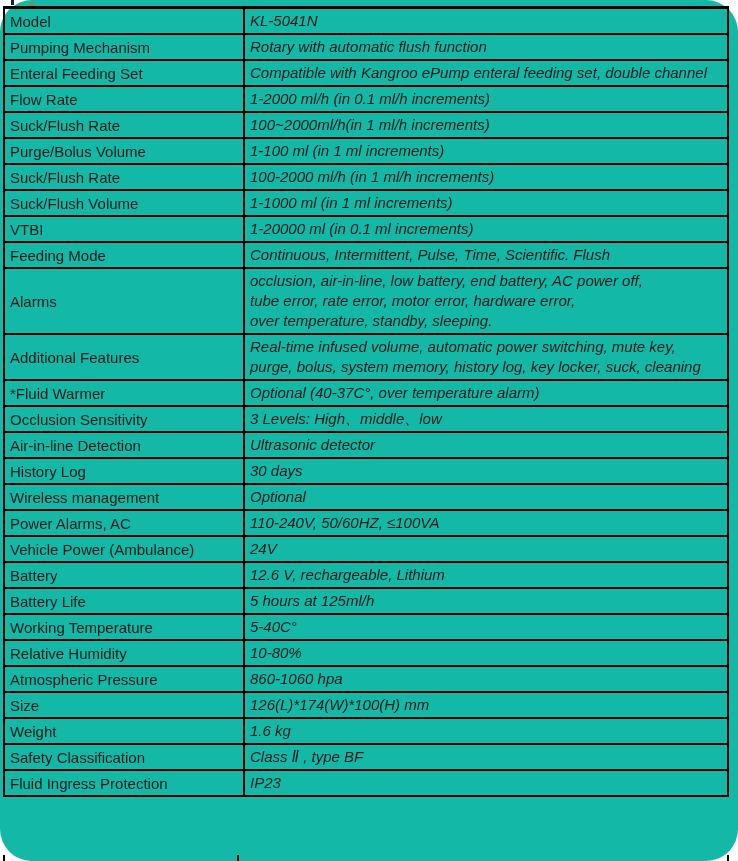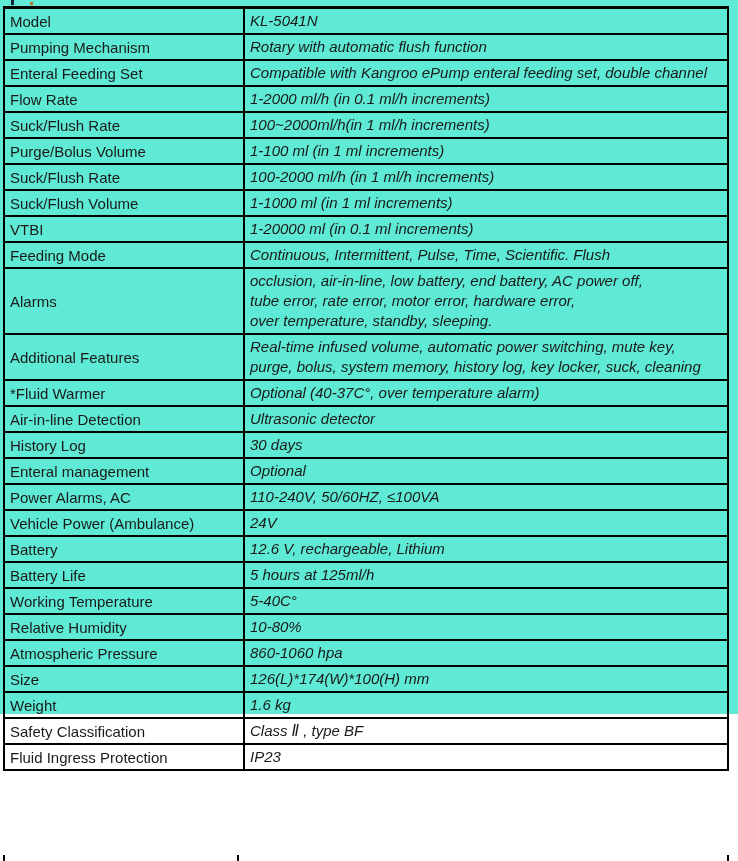--- a/index.html
+++ b/index.html
@@ -8,22 +8,23 @@
     background: #ffffff;
     width: 738px;
     height: 861px;
     overflow: hidden;
     font-family: "Liberation Sans", "DejaVu Sans", sans-serif;
     -webkit-font-smoothing: antialiased;
   }
   .page {
     position: relative;
     width: 738px;
-    height: 714px;
-    background: #5eead4;
+    height: 861px;
+    background: #14b8a6;
+    border-radius: 32px;
   }
   
   .heading-fragment {
     position: absolute;
     top: 0;
     left: 9px;
     width: 60px;
     height: 5px;
     overflow: hidden;
     pointer-events: none;
@@ -156,33 +157,37 @@
     <td class="label-cell">Additional Features</td>
     <td class="value-cell">Real-time infused volume, automatic power switching, mute key,
 purge, bolus, system memory, history log, key locker, suck, cleaning</td>
   </tr>
 
   <tr>
     <td class="label-cell">*Fluid Warmer</td>
     <td class="value-cell">Optional (40-37C°, over temperature alarm)</td>
   </tr>
 
+  <tr>
+    <td class="label-cell">Occlusion Sensitivity</td>
+    <td class="value-cell">3 Levels: High、middle、low</td>
+  </tr>
 
   <tr>
     <td class="label-cell">Air-in-line Detection</td>
     <td class="value-cell">Ultrasonic detector</td>
   </tr>
 
   <tr>
     <td class="label-cell">History Log</td>
     <td class="value-cell">30 days</td>
   </tr>
 
   <tr>
-    <td class="label-cell">Enteral management</td>
+    <td class="label-cell">Wireless management</td>
     <td class="value-cell">Optional</td>
   </tr>
 
   <tr>
     <td class="label-cell">Power Alarms, AC</td>
     <td class="value-cell">110-240V, 50/60HZ, ≤100VA</td>
   </tr>
 
   <tr>
     <td class="label-cell">Vehicle Power (Ambulance)</td>

